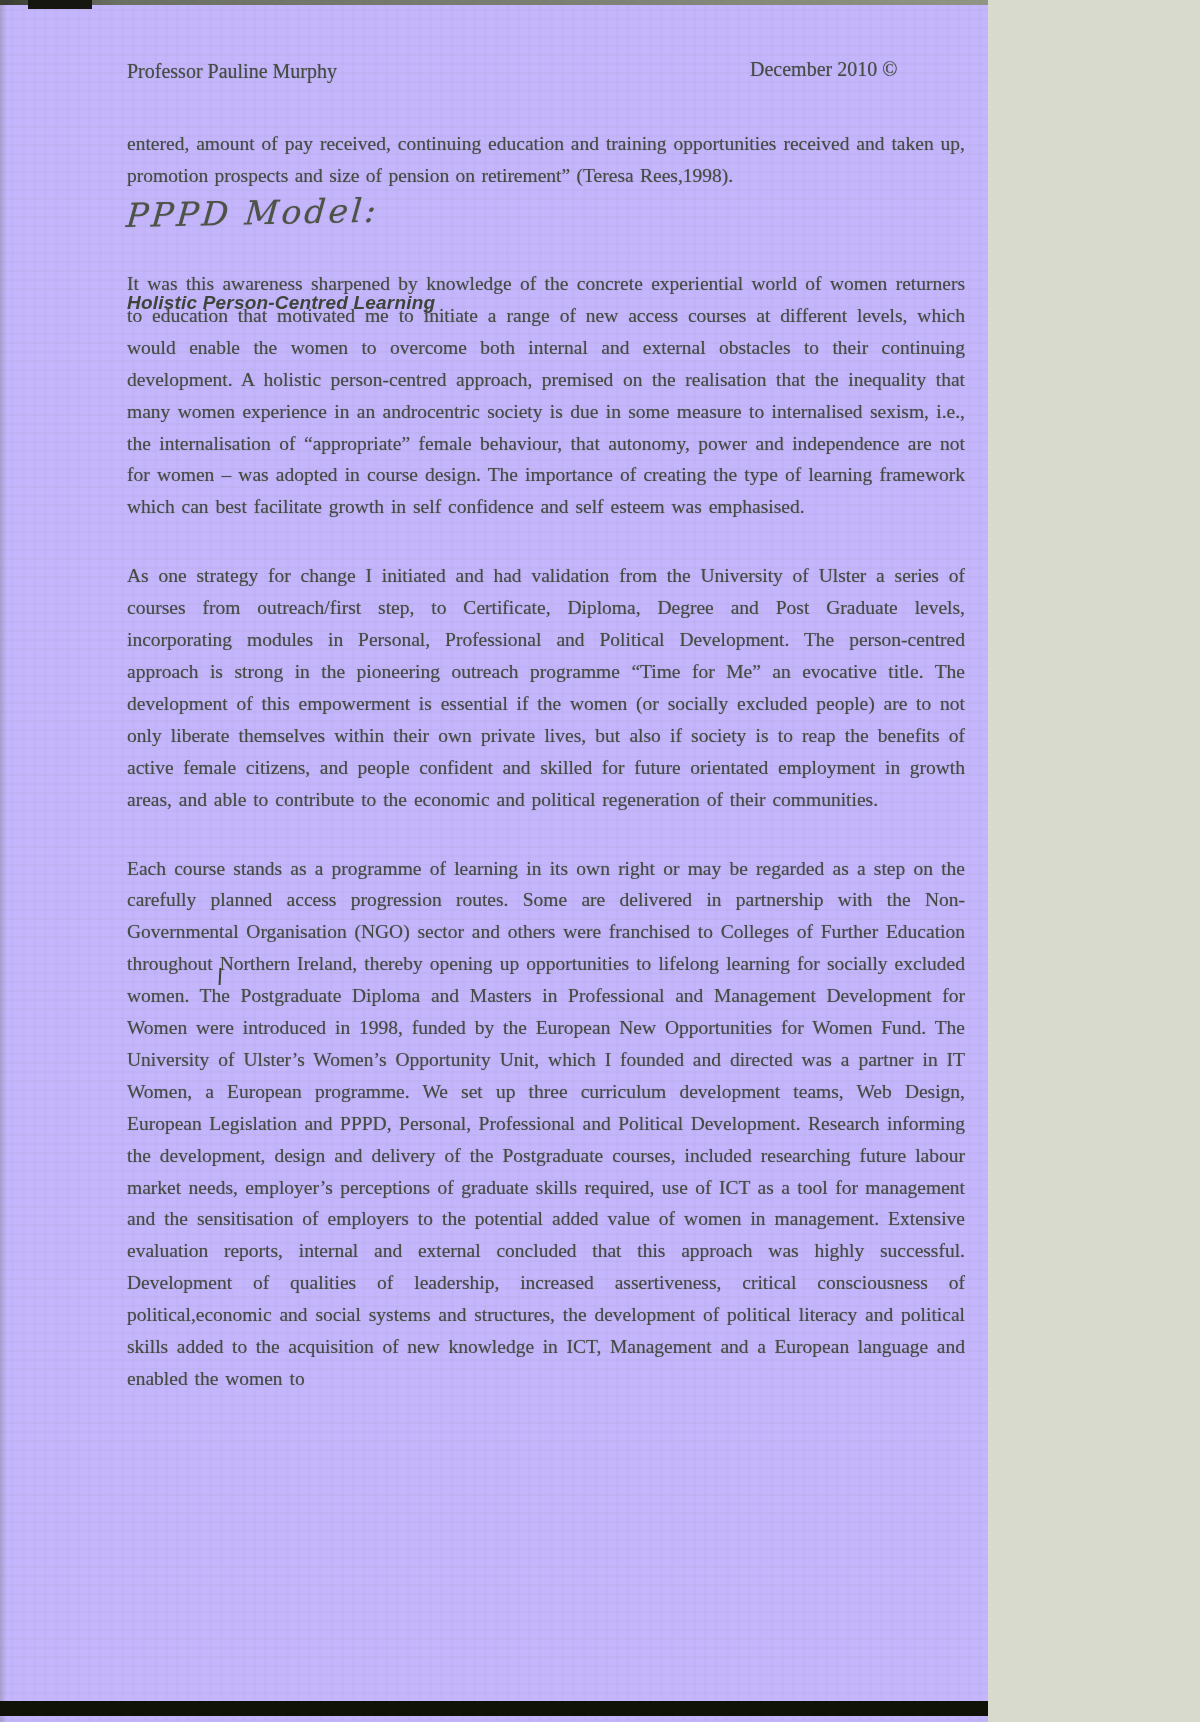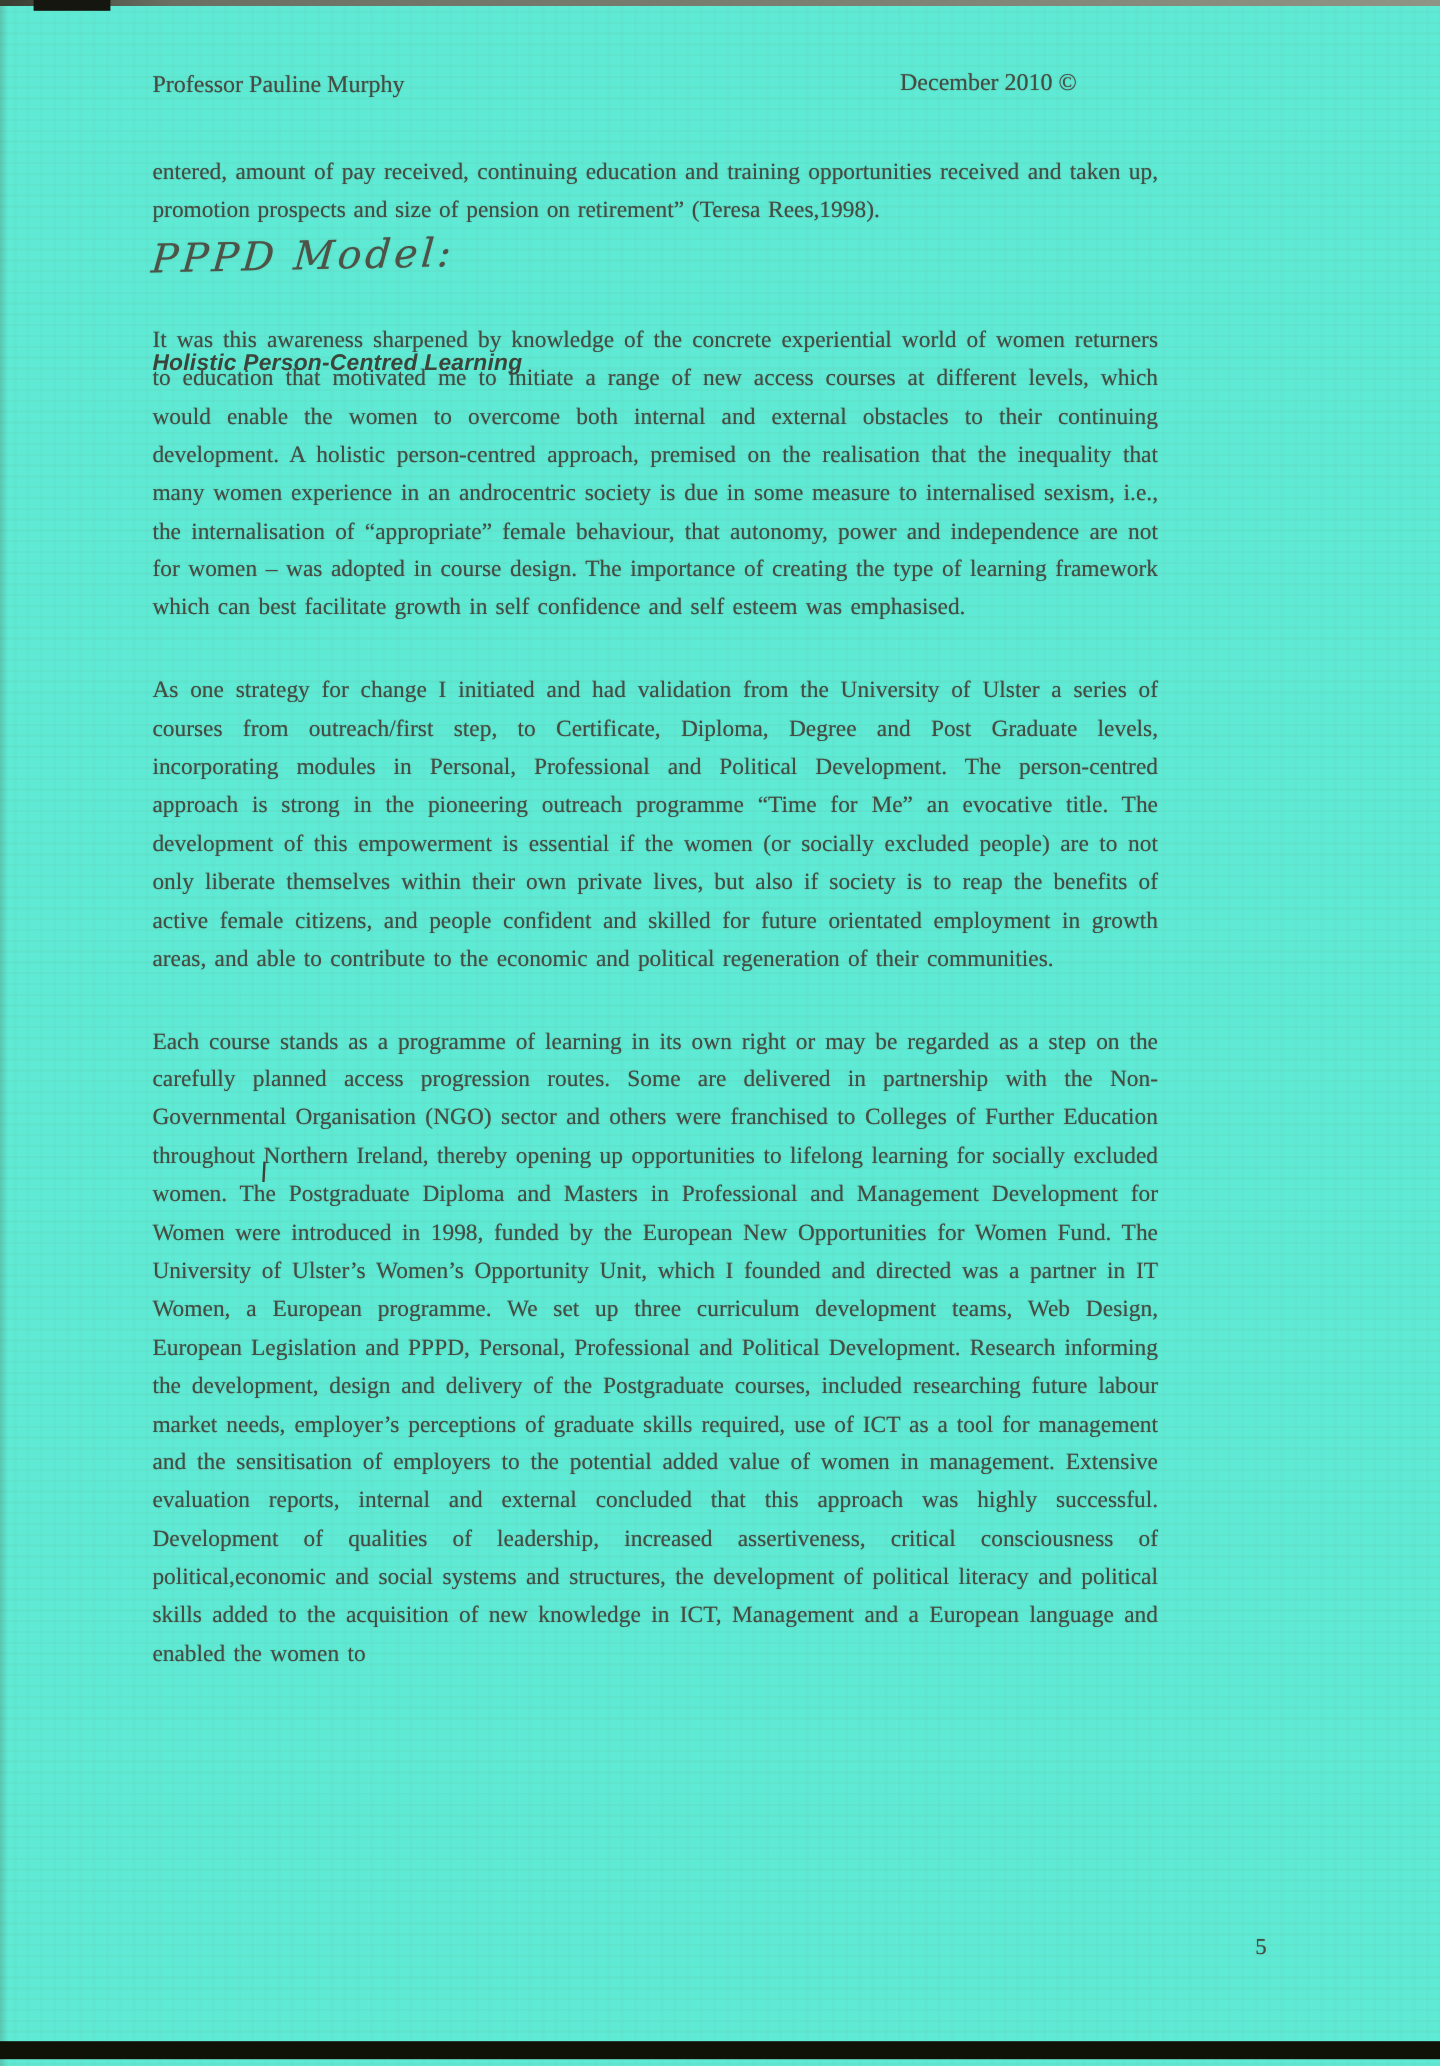--- a/index.html
+++ b/index.html
@@ -2,23 +2,23 @@
 <html><head>
 <meta charset="utf-8">
 <style>
   html, body {
     margin: 0;
     padding: 0;
     background: #d8dace;
   }
   .page {
     position: relative;
-    width: 1200px;
+    width: 988px;
     height: 1722px;
-    background: #5eead4;
+    background: #c4b5fd;
     overflow: hidden;
     font-family: "Liberation Serif", serif;
     color: #454c42;
   }
   
   .page::before {
     content: "";
     position: absolute;
     inset: 0;
     background:

